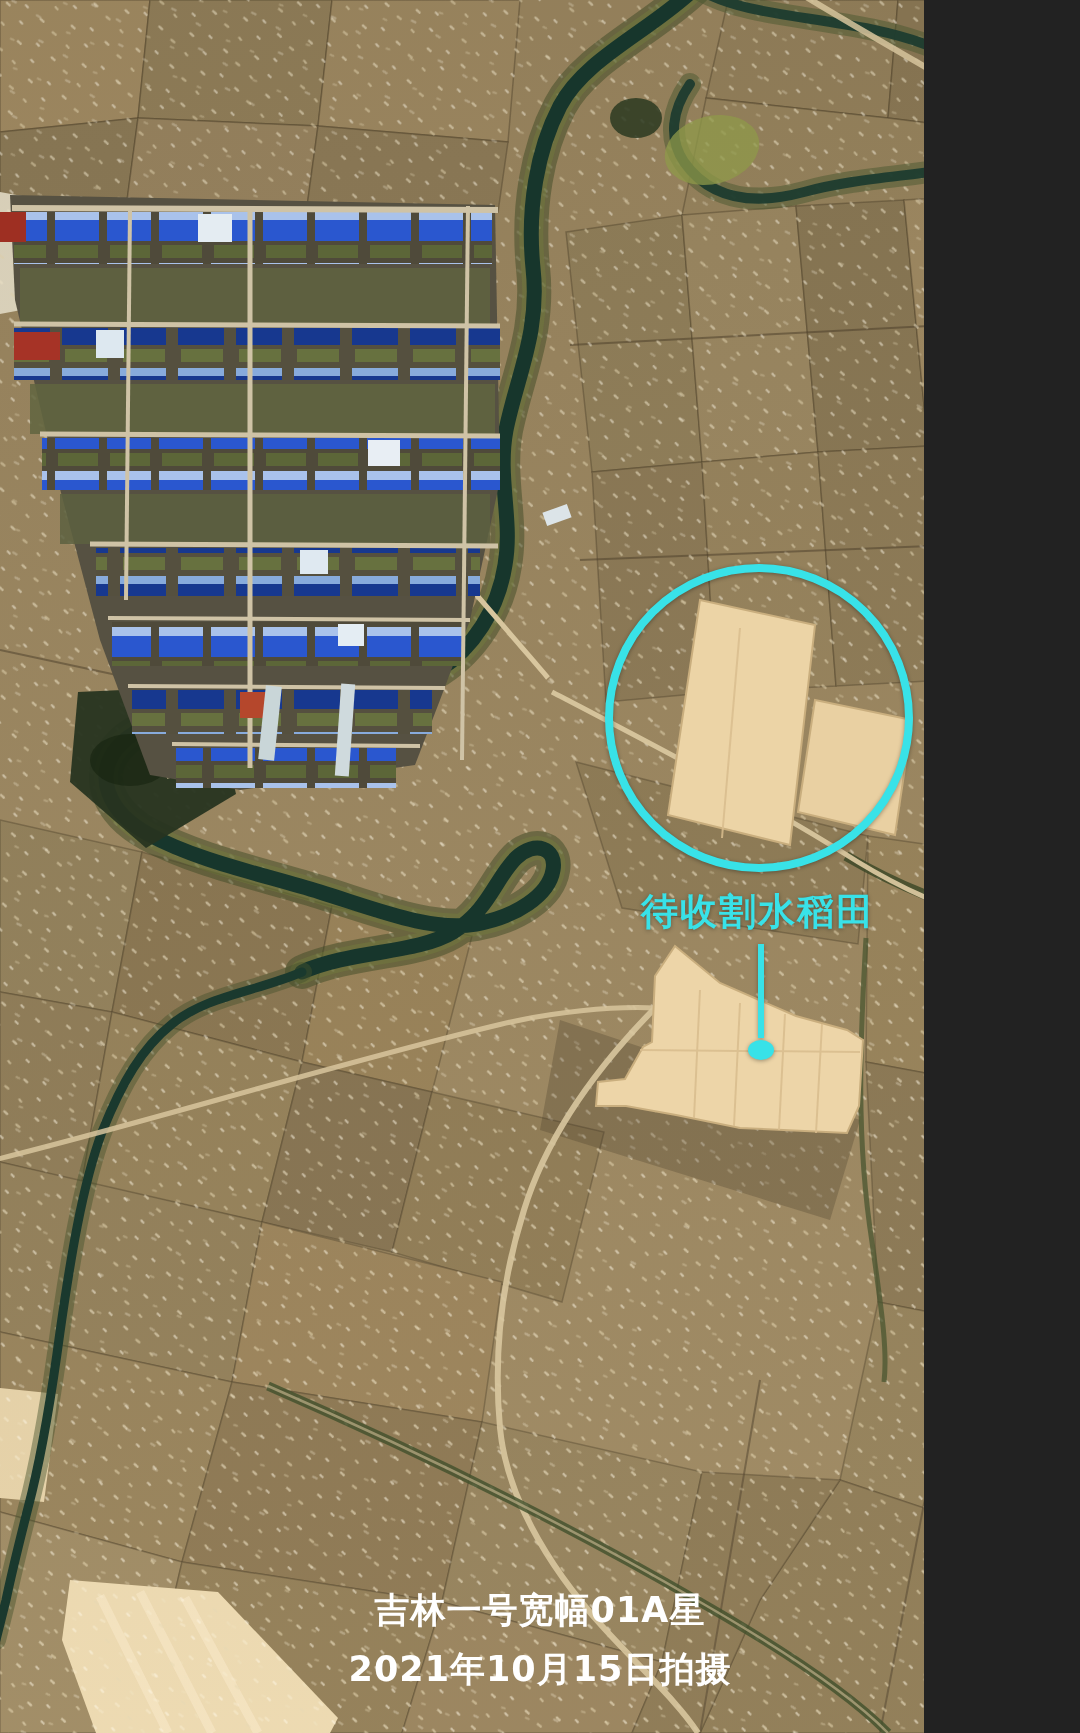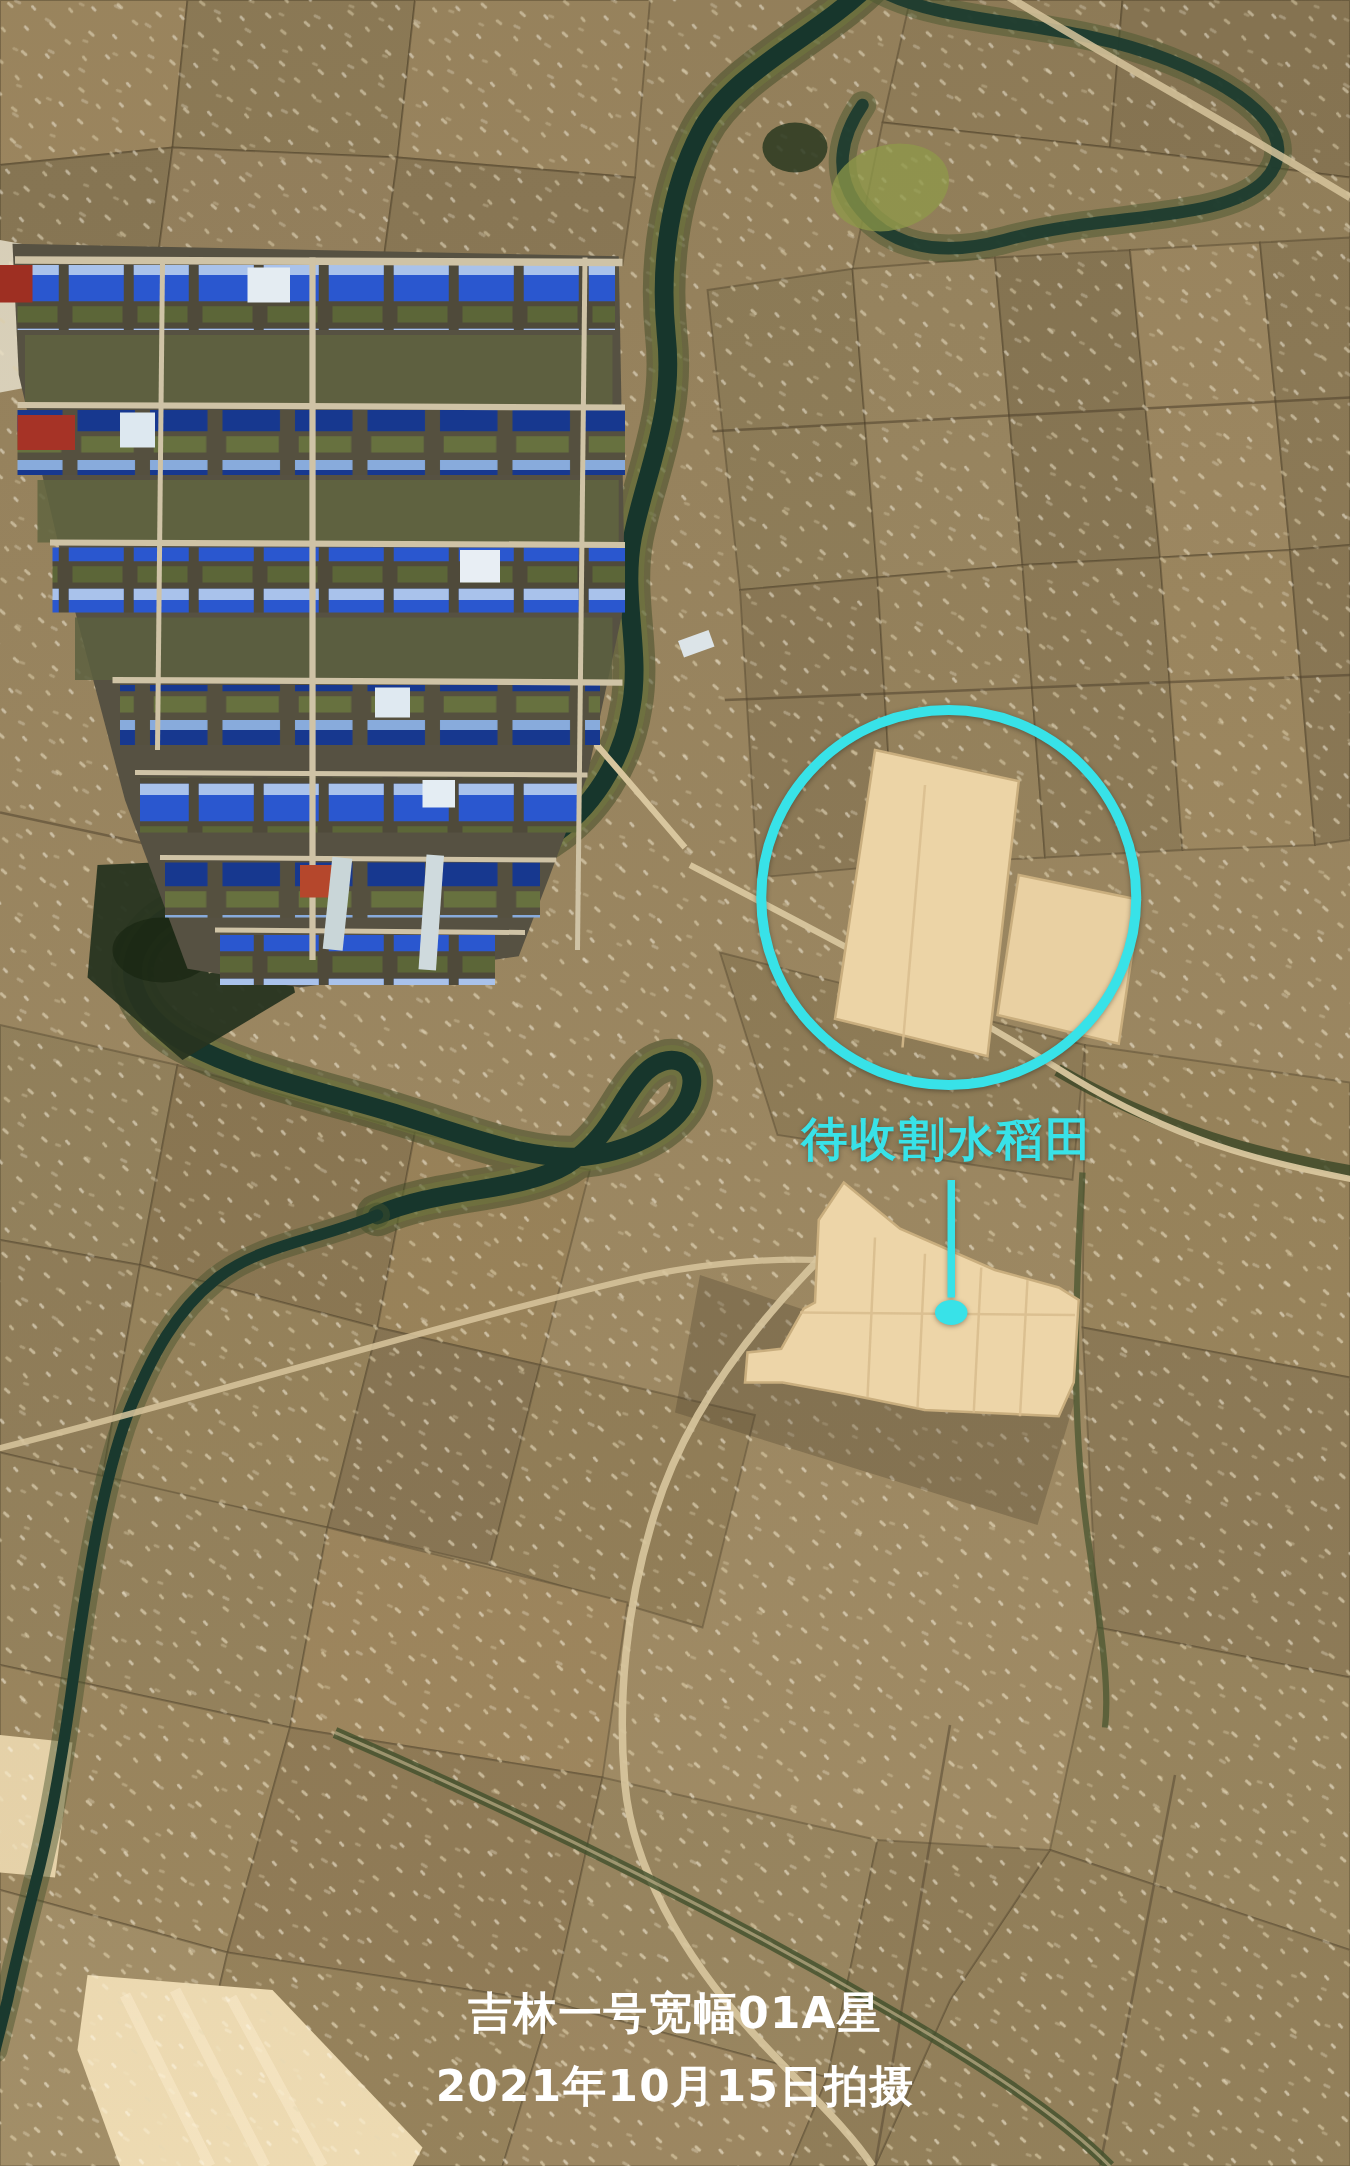--- a/index.html
+++ b/index.html
@@ -1,16 +1,16 @@
 <!DOCTYPE html>
 <html><head>
 <meta charset="utf-8">
 <style>
   html,body{margin:0;padding:0;background:#222;}
-  .stage{width:1080px;height:1733px;position:relative;overflow:hidden;
+  .stage{width:924px;height:1733px;position:relative;overflow:hidden;
          font-family:"DejaVu Sans","Liberation Sans",sans-serif;}
   svg{display:block;}
   .parcel{stroke:rgba(82,68,45,.45);stroke-width:1.5;}
   .bline{stroke:rgba(80,66,44,.55);stroke-width:2;fill:none;}
   .anno-label{font-family:"DejaVu Sans","Liberation Sans",sans-serif;
               font-weight:700;font-size:37px;letter-spacing:2px;text-anchor:middle;}
   .cap{font-family:"DejaVu Sans","Liberation Sans",sans-serif;
        font-weight:700;font-size:35px;letter-spacing:1px;text-anchor:middle;}
   .anno{filter:drop-shadow(0 1px 2px rgba(0,0,0,.35));}
 </style>

